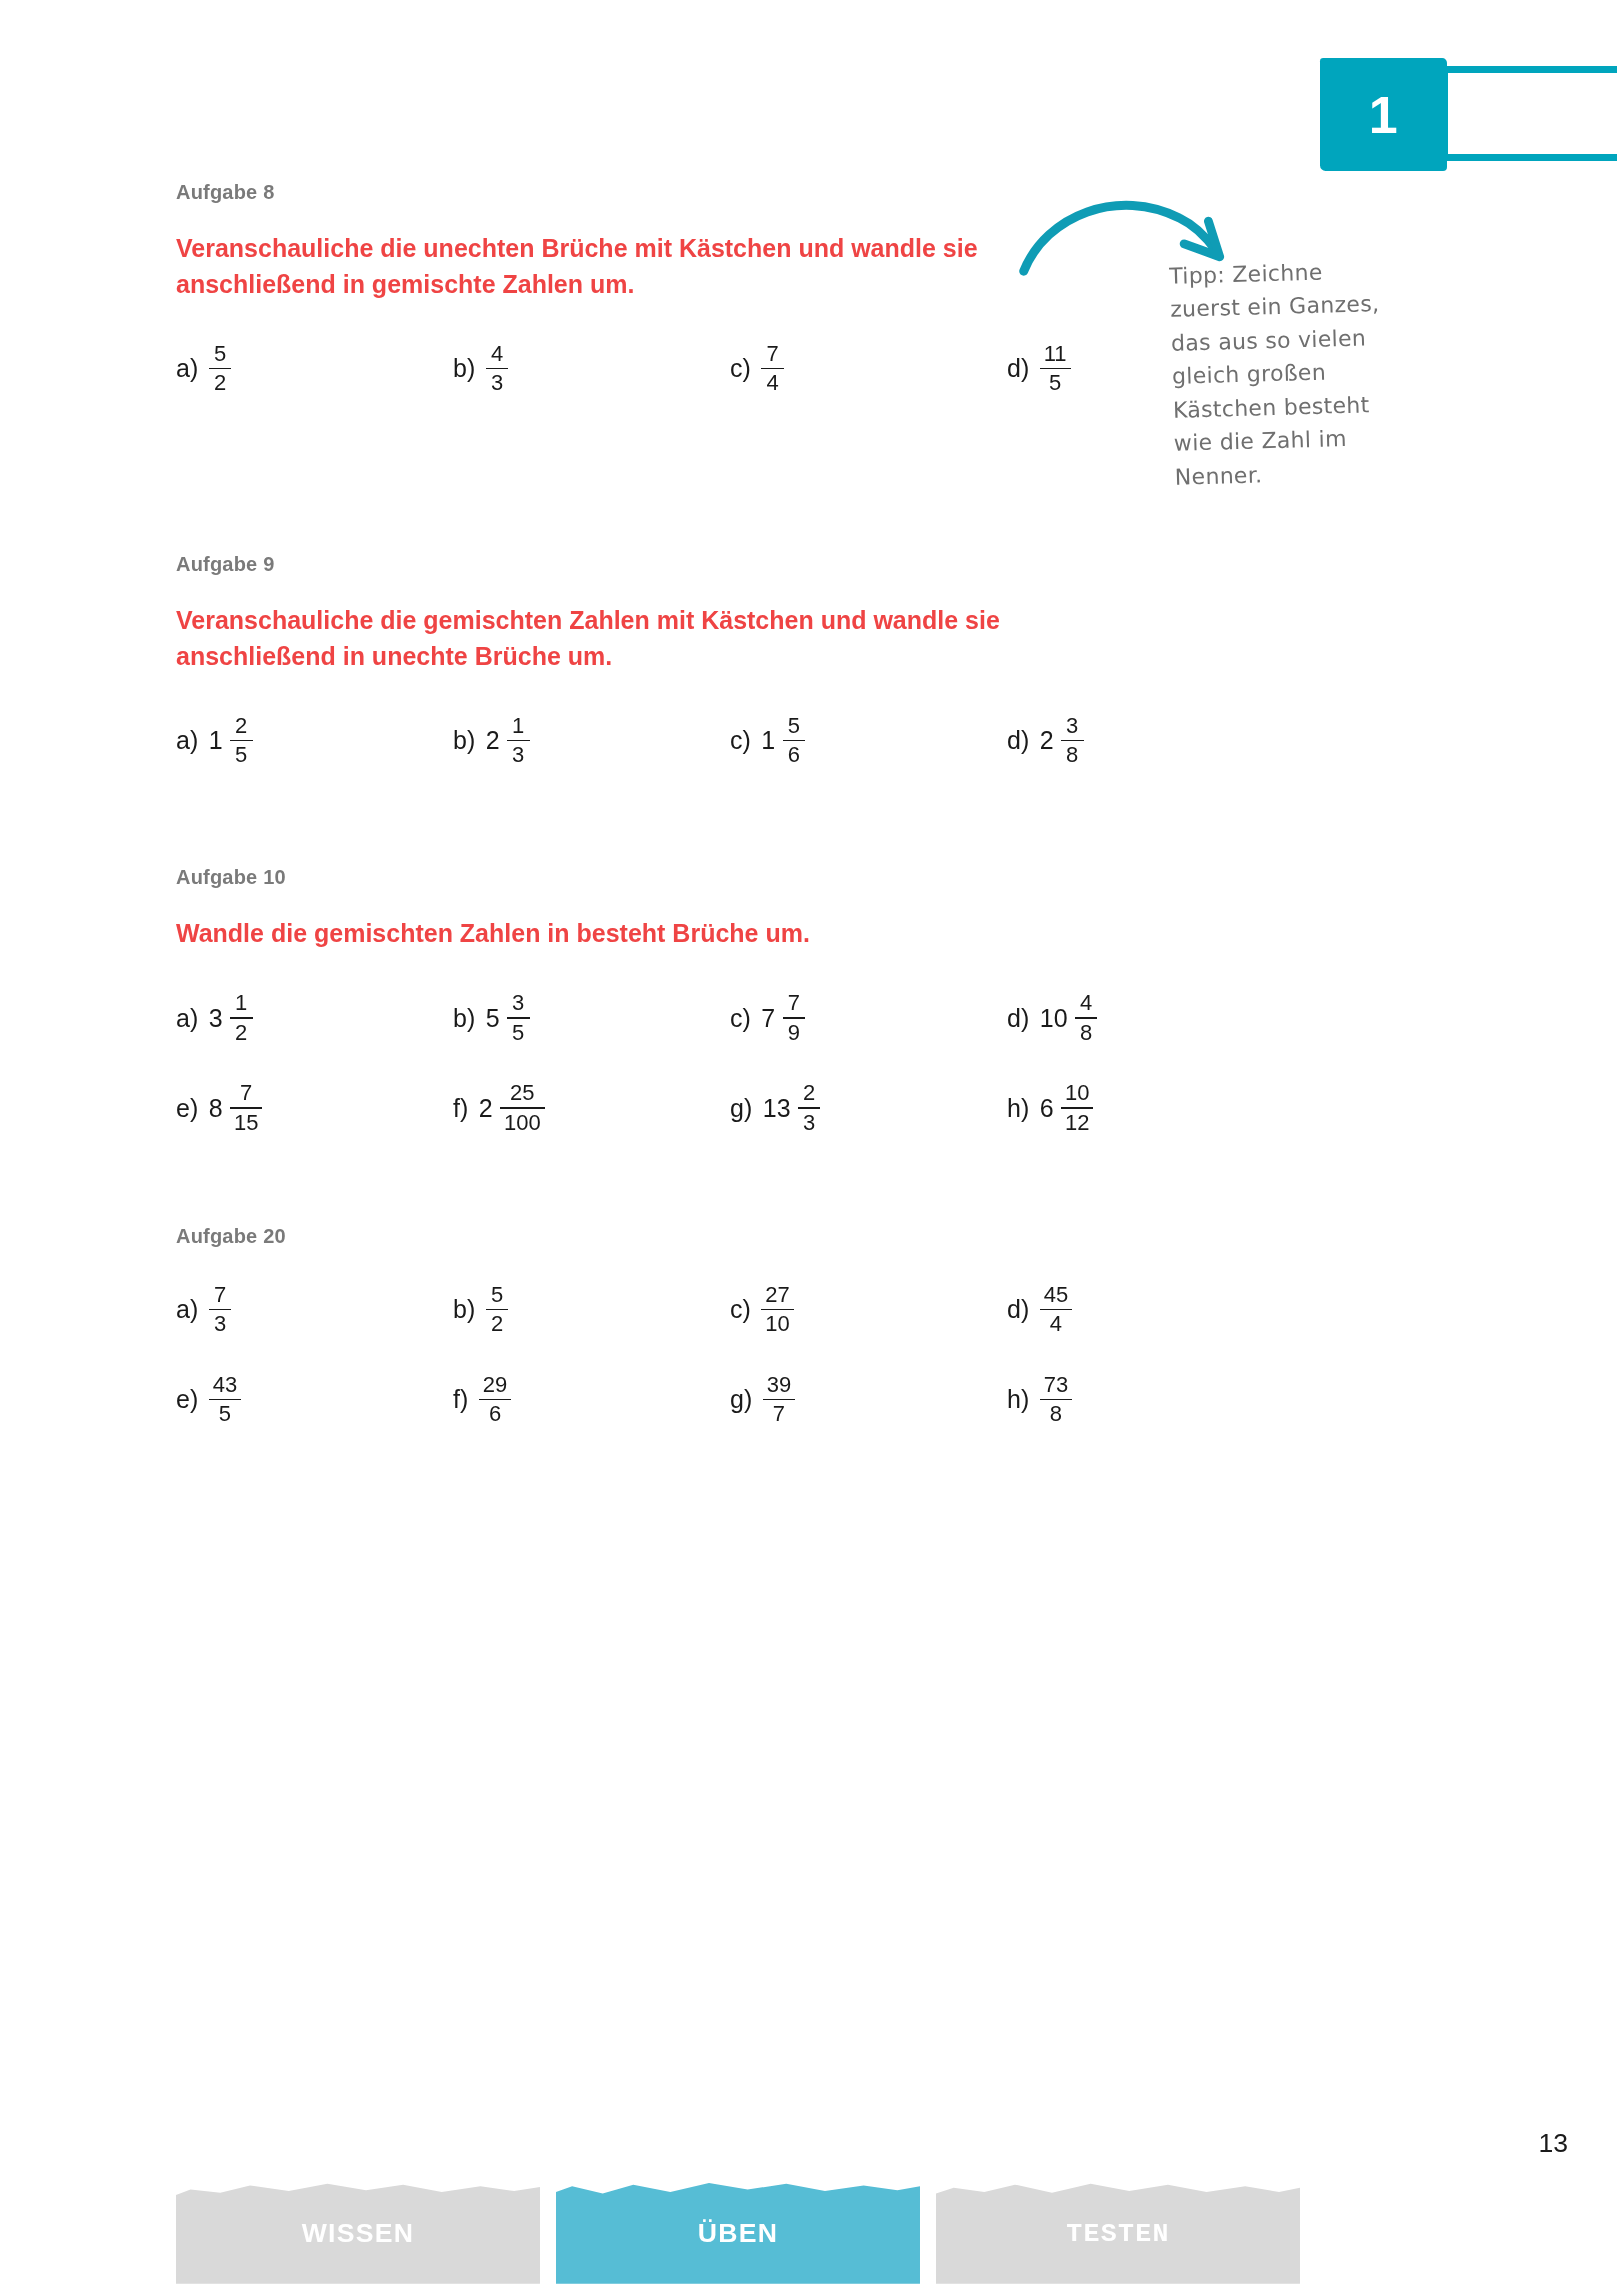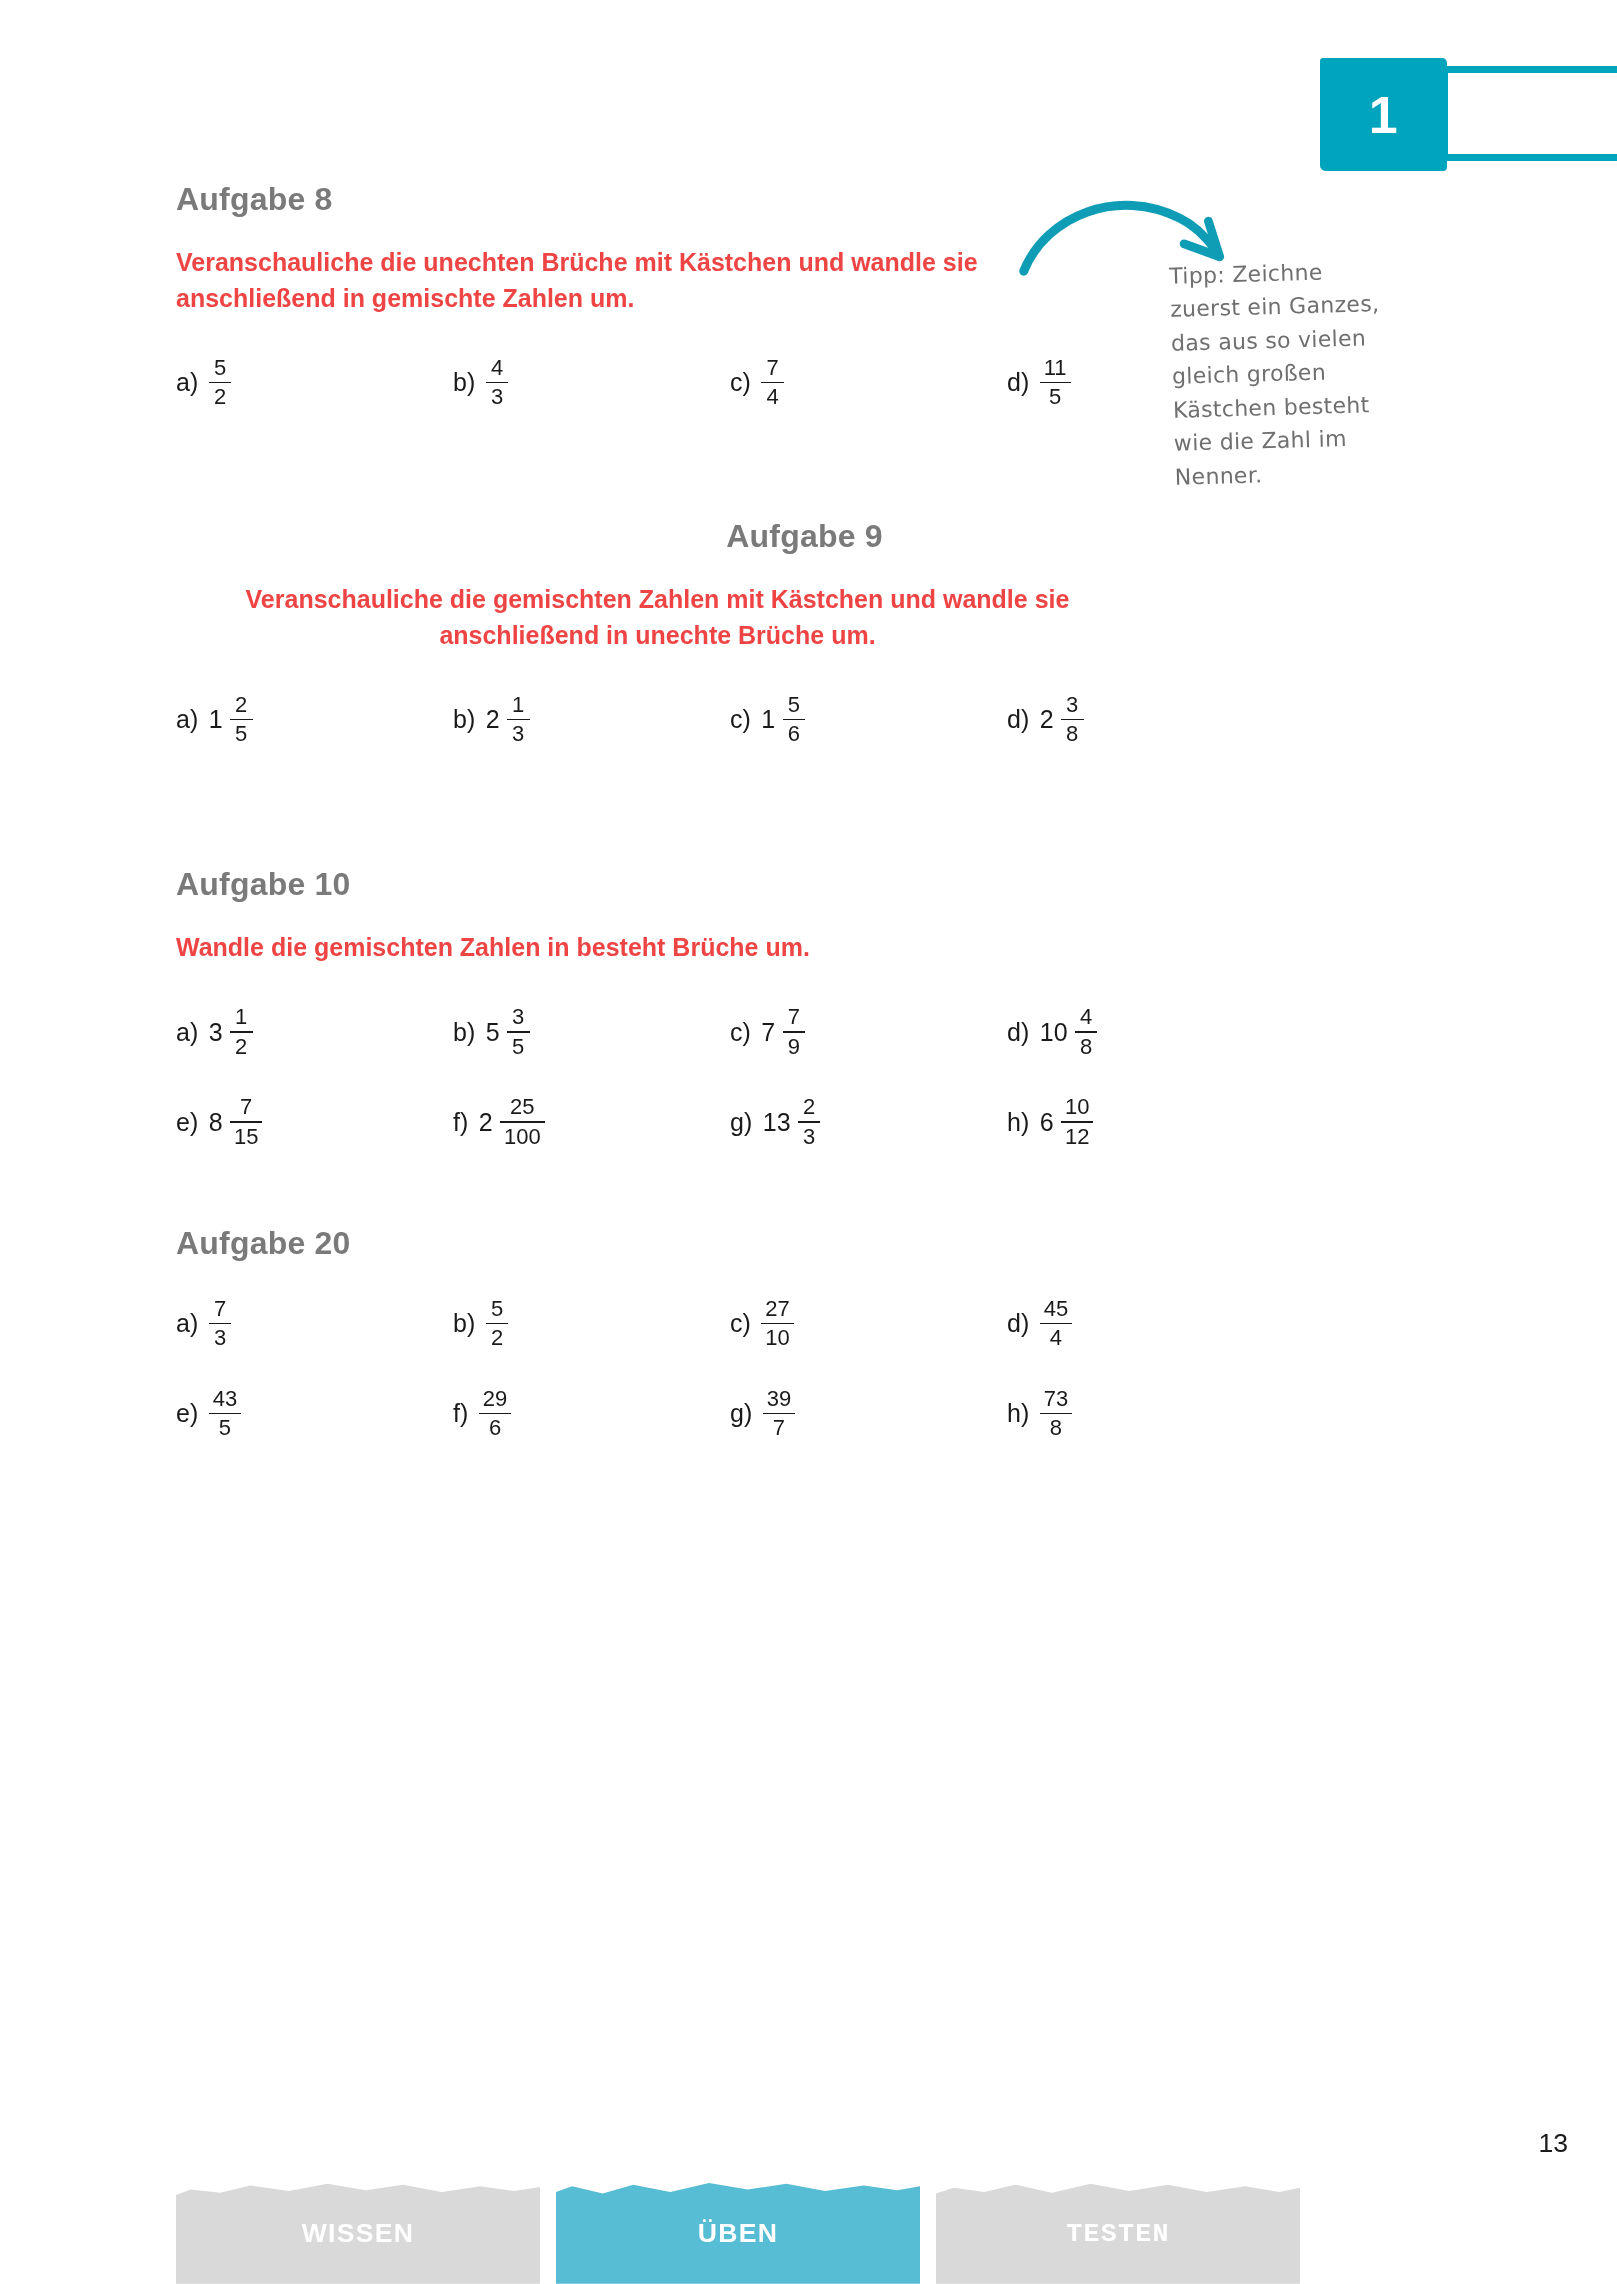--- a/index.html
+++ b/index.html
@@ -69,21 +69,21 @@
     width: 1257px;
   }
 
   .task {
     position: absolute;
     left: 0;
     width: 1257px;
   }
 
   .task-title {
-    font-size: 32px;
+    font-size: 20px;
     font-weight: bold;
     color: #7a7a7a;
     letter-spacing: 0.2px;
     margin: 0 0 27px 0;
     font-family: "Liberation Sans", sans-serif;
   }
 
   .task-instruction {
     font-size: 25px;
     font-weight: bold;
@@ -270,21 +270,21 @@
           <span class="ex-label">d)</span>
           <span class="frac">
             <span class="num">11</span>
             <span class="bar"></span>
             <span class="den">5</span>
           </span>
         </div>
       </div>
     </div>
 
-    <div class="task" style="top:518px;text-align:center;">
+    <div class="task" style="top:553px;">
       <h2 class="task-title">Aufgabe 9</h2>
       <p class="task-instruction narrow">Veranschauliche die gemischten Zahlen mit Kästchen und wandle sie anschließend in unechte Brüche um.</p>
       <div class="ex-row">
         <div class="ex-item">
           <span class="ex-label">a)</span>
           <span class="ex-whole">1</span>
           <span class="frac">
             <span class="num">2</span>
             <span class="bar"></span>
             <span class="den">5</span>

